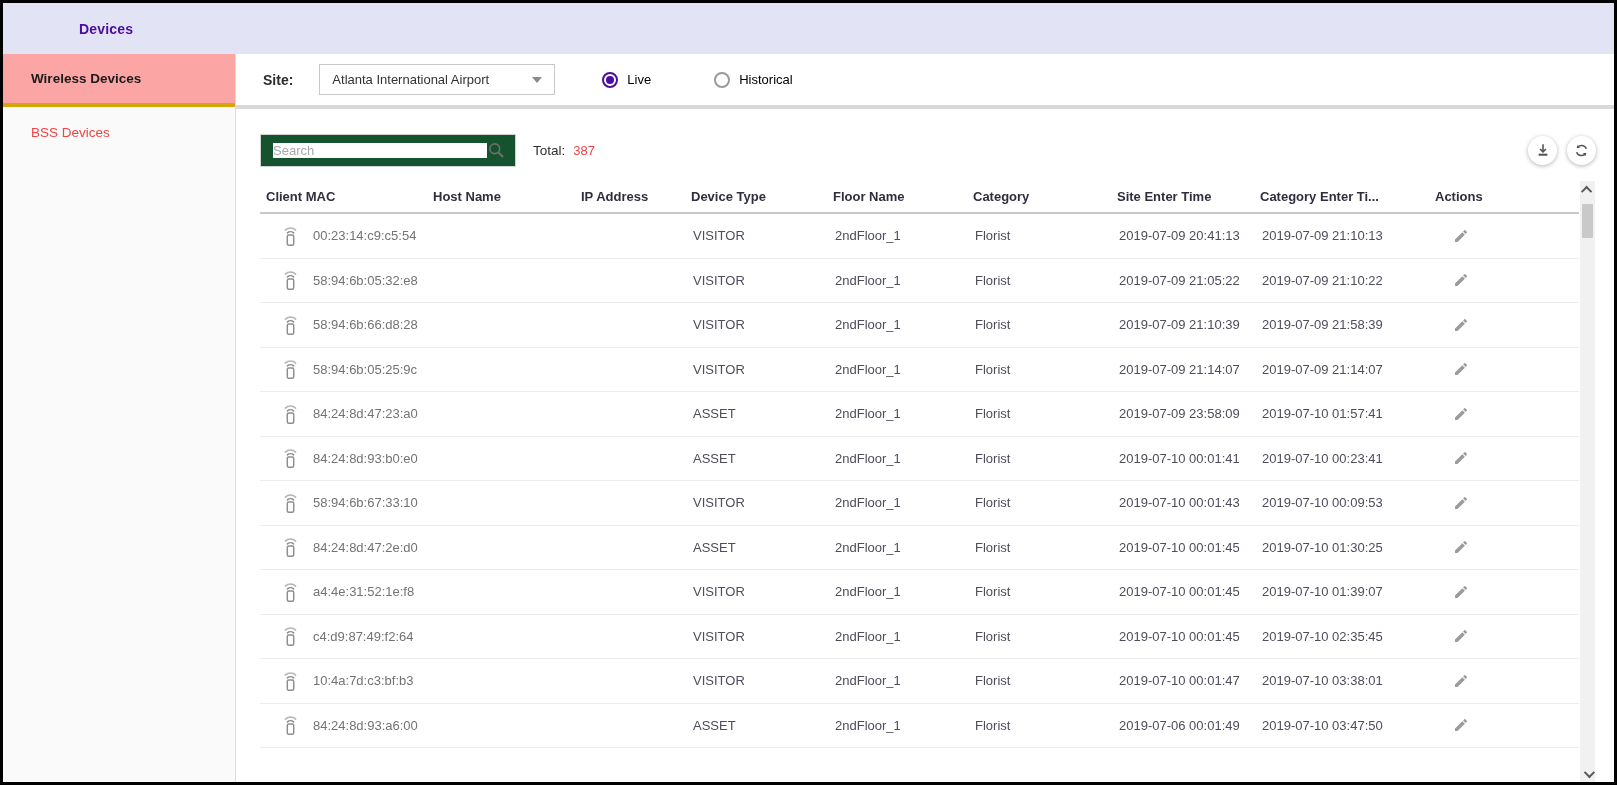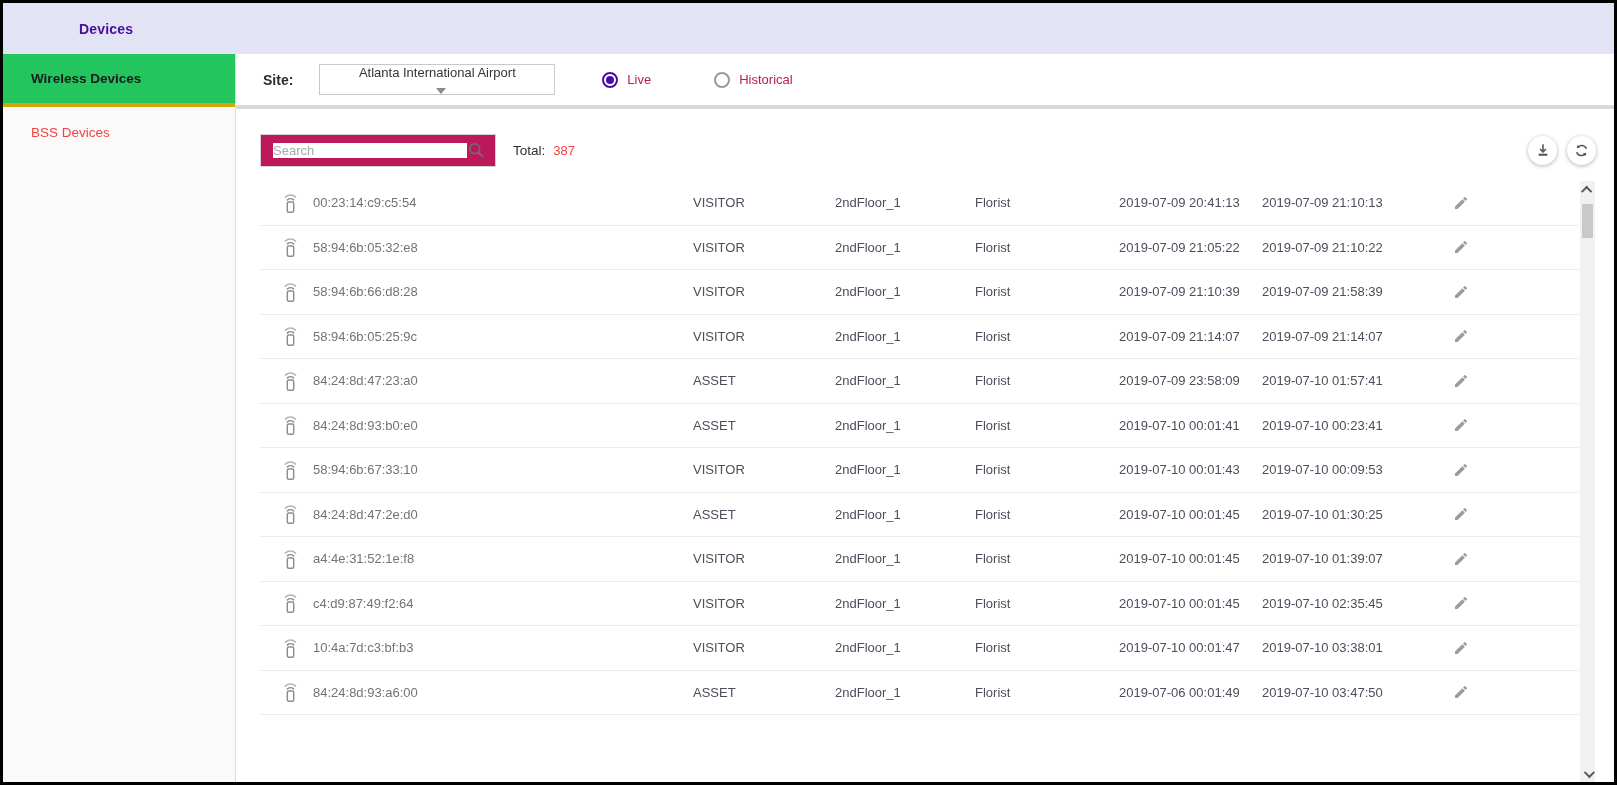--- a/index.html
+++ b/index.html
@@ -16,56 +16,56 @@
   }
   .topbar .title { font-size:14px; font-weight:bold; color:#4a0d9f; letter-spacing:.2px;padding-left:48px; }
   
   .main { display:flex; height:728px; }
   .sidebar { width:233px; background:#fafafa; border-right:1px solid #ddd; flex:0 0 auto; }
   .side-item {
     height:50px; display:flex; align-items:center; padding-left:28px;
     font-size:13.5px; color:#ef4444; cursor:pointer;
   }
   .side-item.active {
-    background:#22c55e; font-weight:bold; color:#1b1b1b;
+    background:#fca5a5; font-weight:bold; color:#1b1b1b;
     border-bottom:4px solid #d8a509; height:53px;
   }
   .content { flex:1; display:flex; flex-direction:column; min-width:0; background:#fff; }
   
   .filter-row {
     height:55px; display:flex; align-items:center; padding-left:27px;
     border-bottom:4px solid #d9d9d9; background:#fff;
   }
   .filter-label { font-size:14px; font-weight:bold; color:#2c2c2c; margin-right:26px; }
   .select-box {
     width:236px; height:31px; border:1px solid #c9c9c9; background:#fff;
-    display:flex; align-items:center; padding:0 12px; cursor:pointer;flex-direction:column;
+    display:flex; align-items:center; padding:0 12px; cursor:pointer;
   }
   .select-box .sel-text { flex:1; font-size:13px; color:#333; white-space:nowrap; overflow:hidden; }
   .caret-down {
     width:0; height:0; border-left:5px solid transparent; border-right:5px solid transparent;
     border-top:6px solid #8a8a8a; margin-left:8px; flex:0 0 auto;
   }
   .radios { display:flex; align-items:center; margin-left:47px; }
   .radio-opt { display:flex; align-items:center; margin-right:63px; cursor:pointer; }
   .radio-circle {
     width:16px; height:16px; border-radius:50%; border:2px solid #9a9a9a;
     display:flex; align-items:center; justify-content:center; background:#fff;
   }
   .radio-opt.selected .radio-circle { border-color:#4a0d9f; }
   .radio-dot { width:8px; height:8px; border-radius:50%; background:transparent; }
   .radio-opt.selected .radio-dot { background:#4a0d9f; }
-  .radio-label { font-size:13px; color:#be185d; margin-left:9px; }
+  .radio-label { font-size:13px; color:#000000; margin-left:9px; }
   
   .toolbar {
     display:flex; align-items:center; margin:24px 18px 0 24px; height:34px; flex:0 0 auto;
   }
   .search-box {
-    width:236px; height:33px; border:1px solid #d2d2d2; display:flex; align-items:center;
-    padding:0 10px 0 12px; background:#be185d;
+    width:256px; height:33px; border:1px solid #d2d2d2; display:flex; align-items:center;
+    padding:0 10px 0 12px; background:#14532d;
   }
   .search-box input {
     border:none; outline:none; flex:1; font-size:13px; color:#444;
     font-family:"Liberation Sans", sans-serif;
   }
   .search-box input::placeholder { color:#a9a9a9; }
   .total-wrap { display:flex; align-items:baseline; margin-left:17px; }
   .total-label { font-size:13.5px; font-weight:normal; color:#2e2e2e; }
   .total-value { font-size:13px; color:#ef4444; margin-left:8px; }
   .toolbar-spacer { flex:1; }
@@ -183,20 +183,31 @@
                 <path d="M3.3 2.2v3.2h3.2" fill="#555" stroke="none"></path>
                 <path d="M2.8 9.8A5.6 5.6 0 0 0 12.6 11" stroke="#555" stroke-width="1.7"></path>
                 <path d="M12.7 13.8v-3.2H9.5" fill="#555" stroke="none"></path>
               </svg>
           </span>
         </button>
       </div>
 
       <div class="table-area">
         <div class="grid">
+          <div class="grid-header">
+            <div class="hcell">Client MAC</div>
+            <div class="hcell">Host Name</div>
+            <div class="hcell">IP Address</div>
+            <div class="hcell">Device Type</div>
+            <div class="hcell">Floor Name</div>
+            <div class="hcell">Category</div>
+            <div class="hcell">Site Enter Time</div>
+            <div class="hcell">Category Enter Ti...</div>
+            <div class="hcell">Actions</div>
+          </div>
           <div id="rows-container">
   <div class="grid-row">
     <div class="cell mac-cell">
       <span class="dev-icon">
         <svg width="19" height="22" viewBox="0 0 20 24" fill="none">
           <rect x="6.5" y="11" width="7" height="11" rx="1.6" stroke="#8e8e8e" stroke-width="1.6"></rect>
           <path d="M6.6 8.6a5 5 0 0 1 6.8 0" stroke="#8e8e8e" stroke-width="1.6" stroke-linecap="round"></path>
           <path d="M4.4 5.6a8.2 8.2 0 0 1 11.2 0" stroke="#b5b5b5" stroke-width="1.6" stroke-linecap="round"></path>
         </svg>
       </span>

